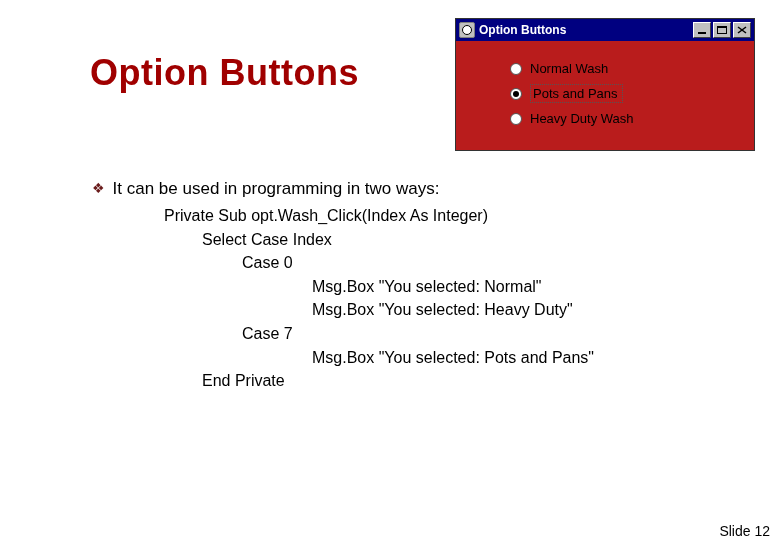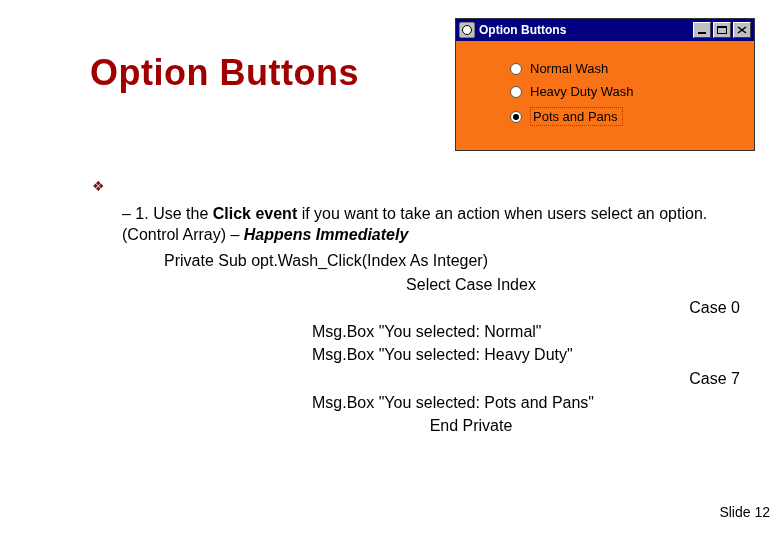--- a/index.html
+++ b/index.html
@@ -71,21 +71,21 @@
     margin-left: 2px;
     display: inline-flex;
     align-items: center;
     justify-content: center;
     font-size: 10px;
     color: #000;
     line-height: 1;
   }
   .win-btn svg { display: block; }
   .client {
-    background: #f97316;
+    background: #b91c1c;
     padding: 12px 14px 16px 14px;
   }
   .radio-row {
     display: flex;
     align-items: center;
     gap: 8px;
     margin: 8px 0 8px 40px;
     font-size: 13px;
     color: #000;
   }
@@ -134,27 +134,27 @@
     margin-top: 6px;
     font-size: 16px;
   }
   .code-block {
     margin-left: 50px;
     margin-top: 4px;
     font-size: 16px;
   }
   .code-block div { margin: 2px 0; }
   .i1 { padding-left: 22px; }
-  .i2 { padding-left: 60px; text-align: center; }
-  .i3 { padding-left: 100px; text-align: right; }
+  .i2 { padding-left: 60px; }
+  .i3 { padding-left: 100px; }
   .i4 { padding-left: 170px; }
 
   .footer {
     position: absolute;
-    bottom: 20px;
+    bottom: 1px;
     right: 10px;
     font-size: 14px;
     color: #000;
   }
   .bold { font-weight: bold; }
   .italic { font-style: italic; }
 </style>
 </head>
 <body>
 
@@ -181,36 +181,34 @@
           <line x1="9" y1="1" x2="1" y2="7" stroke="#000" stroke-width="1.5"></line>
         </svg>
     </span>
   </div>
   <div class="client">
     <div class="radio-row">
       <span class="radio"></span>
       <span>Normal Wash</span>
     </div>
     <div class="radio-row">
+      <span class="radio selected"></span>
+      <span class="dotted-label">Pots and Pans</span>
+    </div>
+    <div class="radio-row">
       <span class="radio"></span>
       <span>Heavy Duty Wash</span>
     </div>
-    <div class="radio-row">
-      <span class="radio selected"></span>
-      <span class="dotted-label">Pots and Pans</span>
-    </div>
   </div>
 </div>
 
 <div class="content">
   <div class="bullet-row">
     <span class="diamond">❖</span>
-  </div>
-  <div class="sub">
-    <span>– 1. Use the </span><span class="bold">Click event</span><span> if you want to take an action when users select an option. (Control Array) – </span><span class="bold italic">Happens Immediately</span>
+    <span>It can be used in programming in two ways:</span>
   </div>
   <div class="code-block">
     <div class="i1">Private Sub opt.Wash_Click(Index As Integer)</div>
     <div class="i2">Select Case Index</div>
     <div class="i3">Case 0</div>
     <div class="i4">Msg.Box "You selected: Normal"</div>
     <div class="i4">Msg.Box "You selected: Heavy Duty"</div>
     <div class="i3">Case 7</div>
     <div class="i4">Msg.Box "You selected: Pots and Pans"</div>
     <div class="i2">End Private</div>

